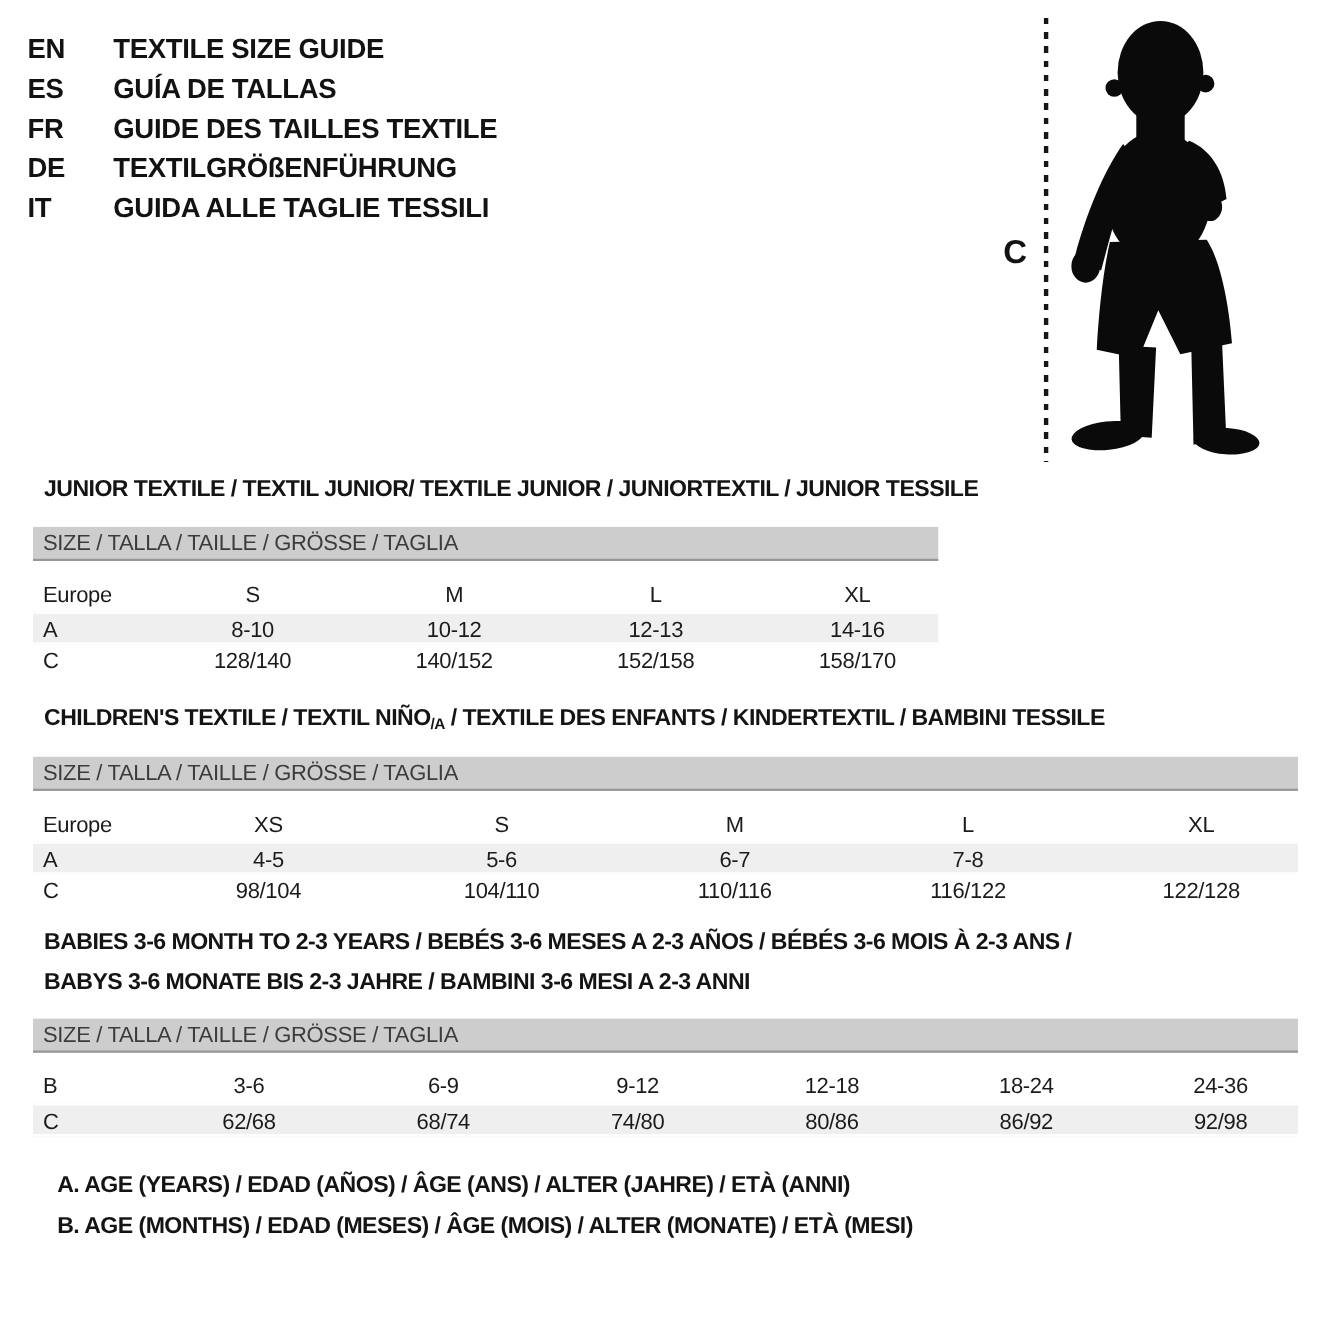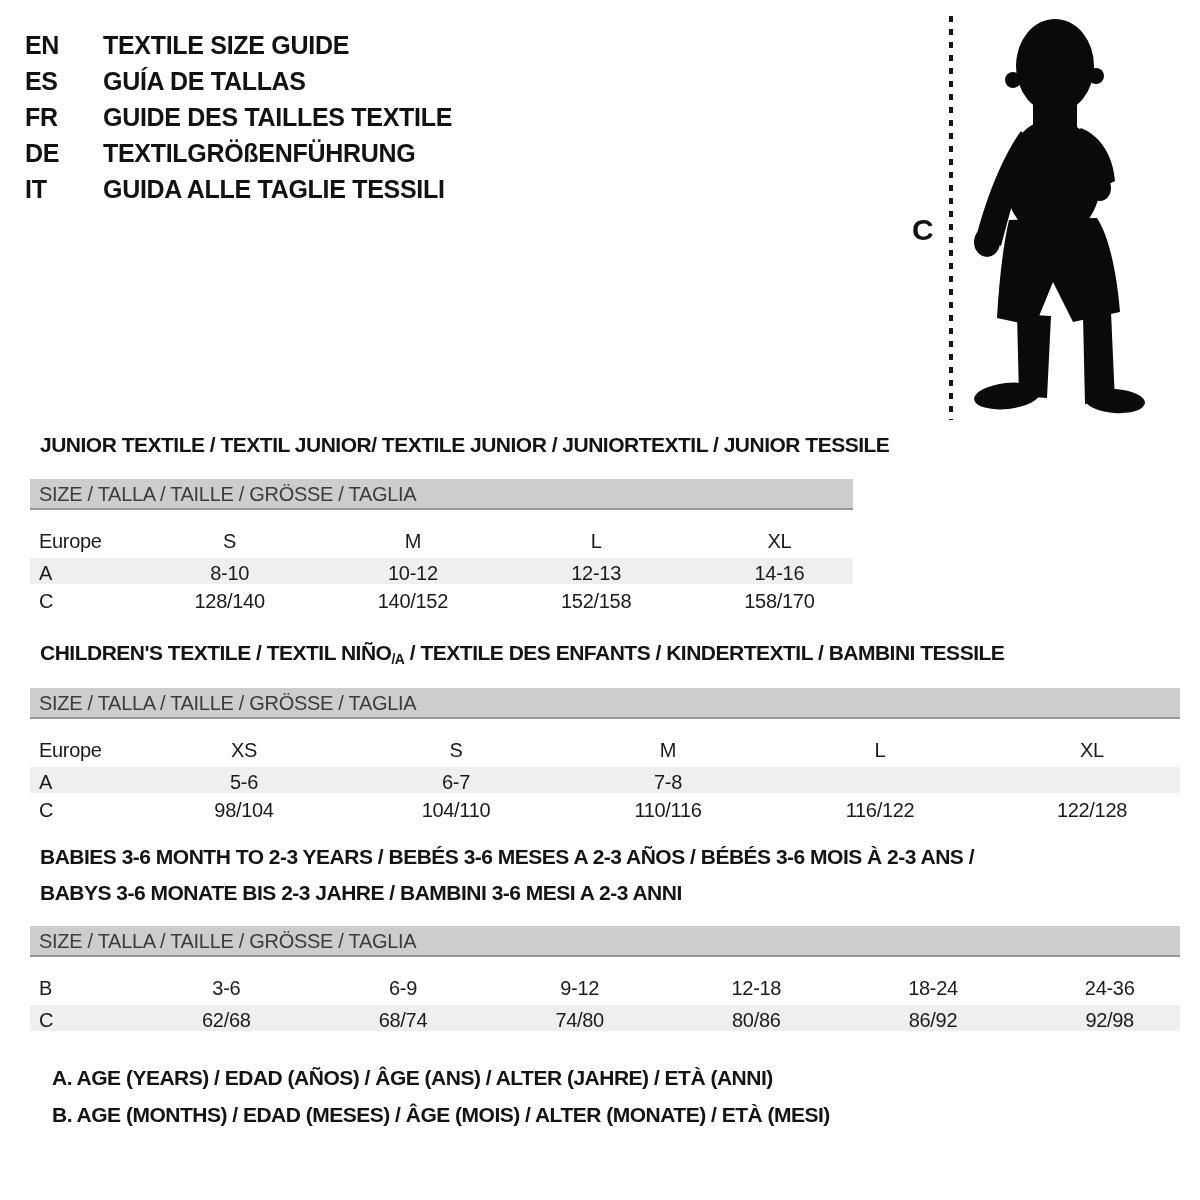--- a/index.html
+++ b/index.html
@@ -128,20 +128,21 @@
     <div class="row">
       <div class="cell rowlabel">Europe</div>
       <div class="cell">XS</div>
       <div class="cell">S</div>
       <div class="cell">M</div>
       <div class="cell">L</div>
       <div class="cell">XL</div>
     </div>
     <div class="row stripe">
       <div class="cell rowlabel">A</div>
+      <div class="cell">4-5</div>
       <div class="cell">5-6</div>
       <div class="cell">6-7</div>
       <div class="cell">7-8</div>
     </div>
     <div class="row">
       <div class="cell rowlabel">C</div>
       <div class="cell">98/104</div>
       <div class="cell">104/110</div>
       <div class="cell">110/116</div>
       <div class="cell">116/122</div>

